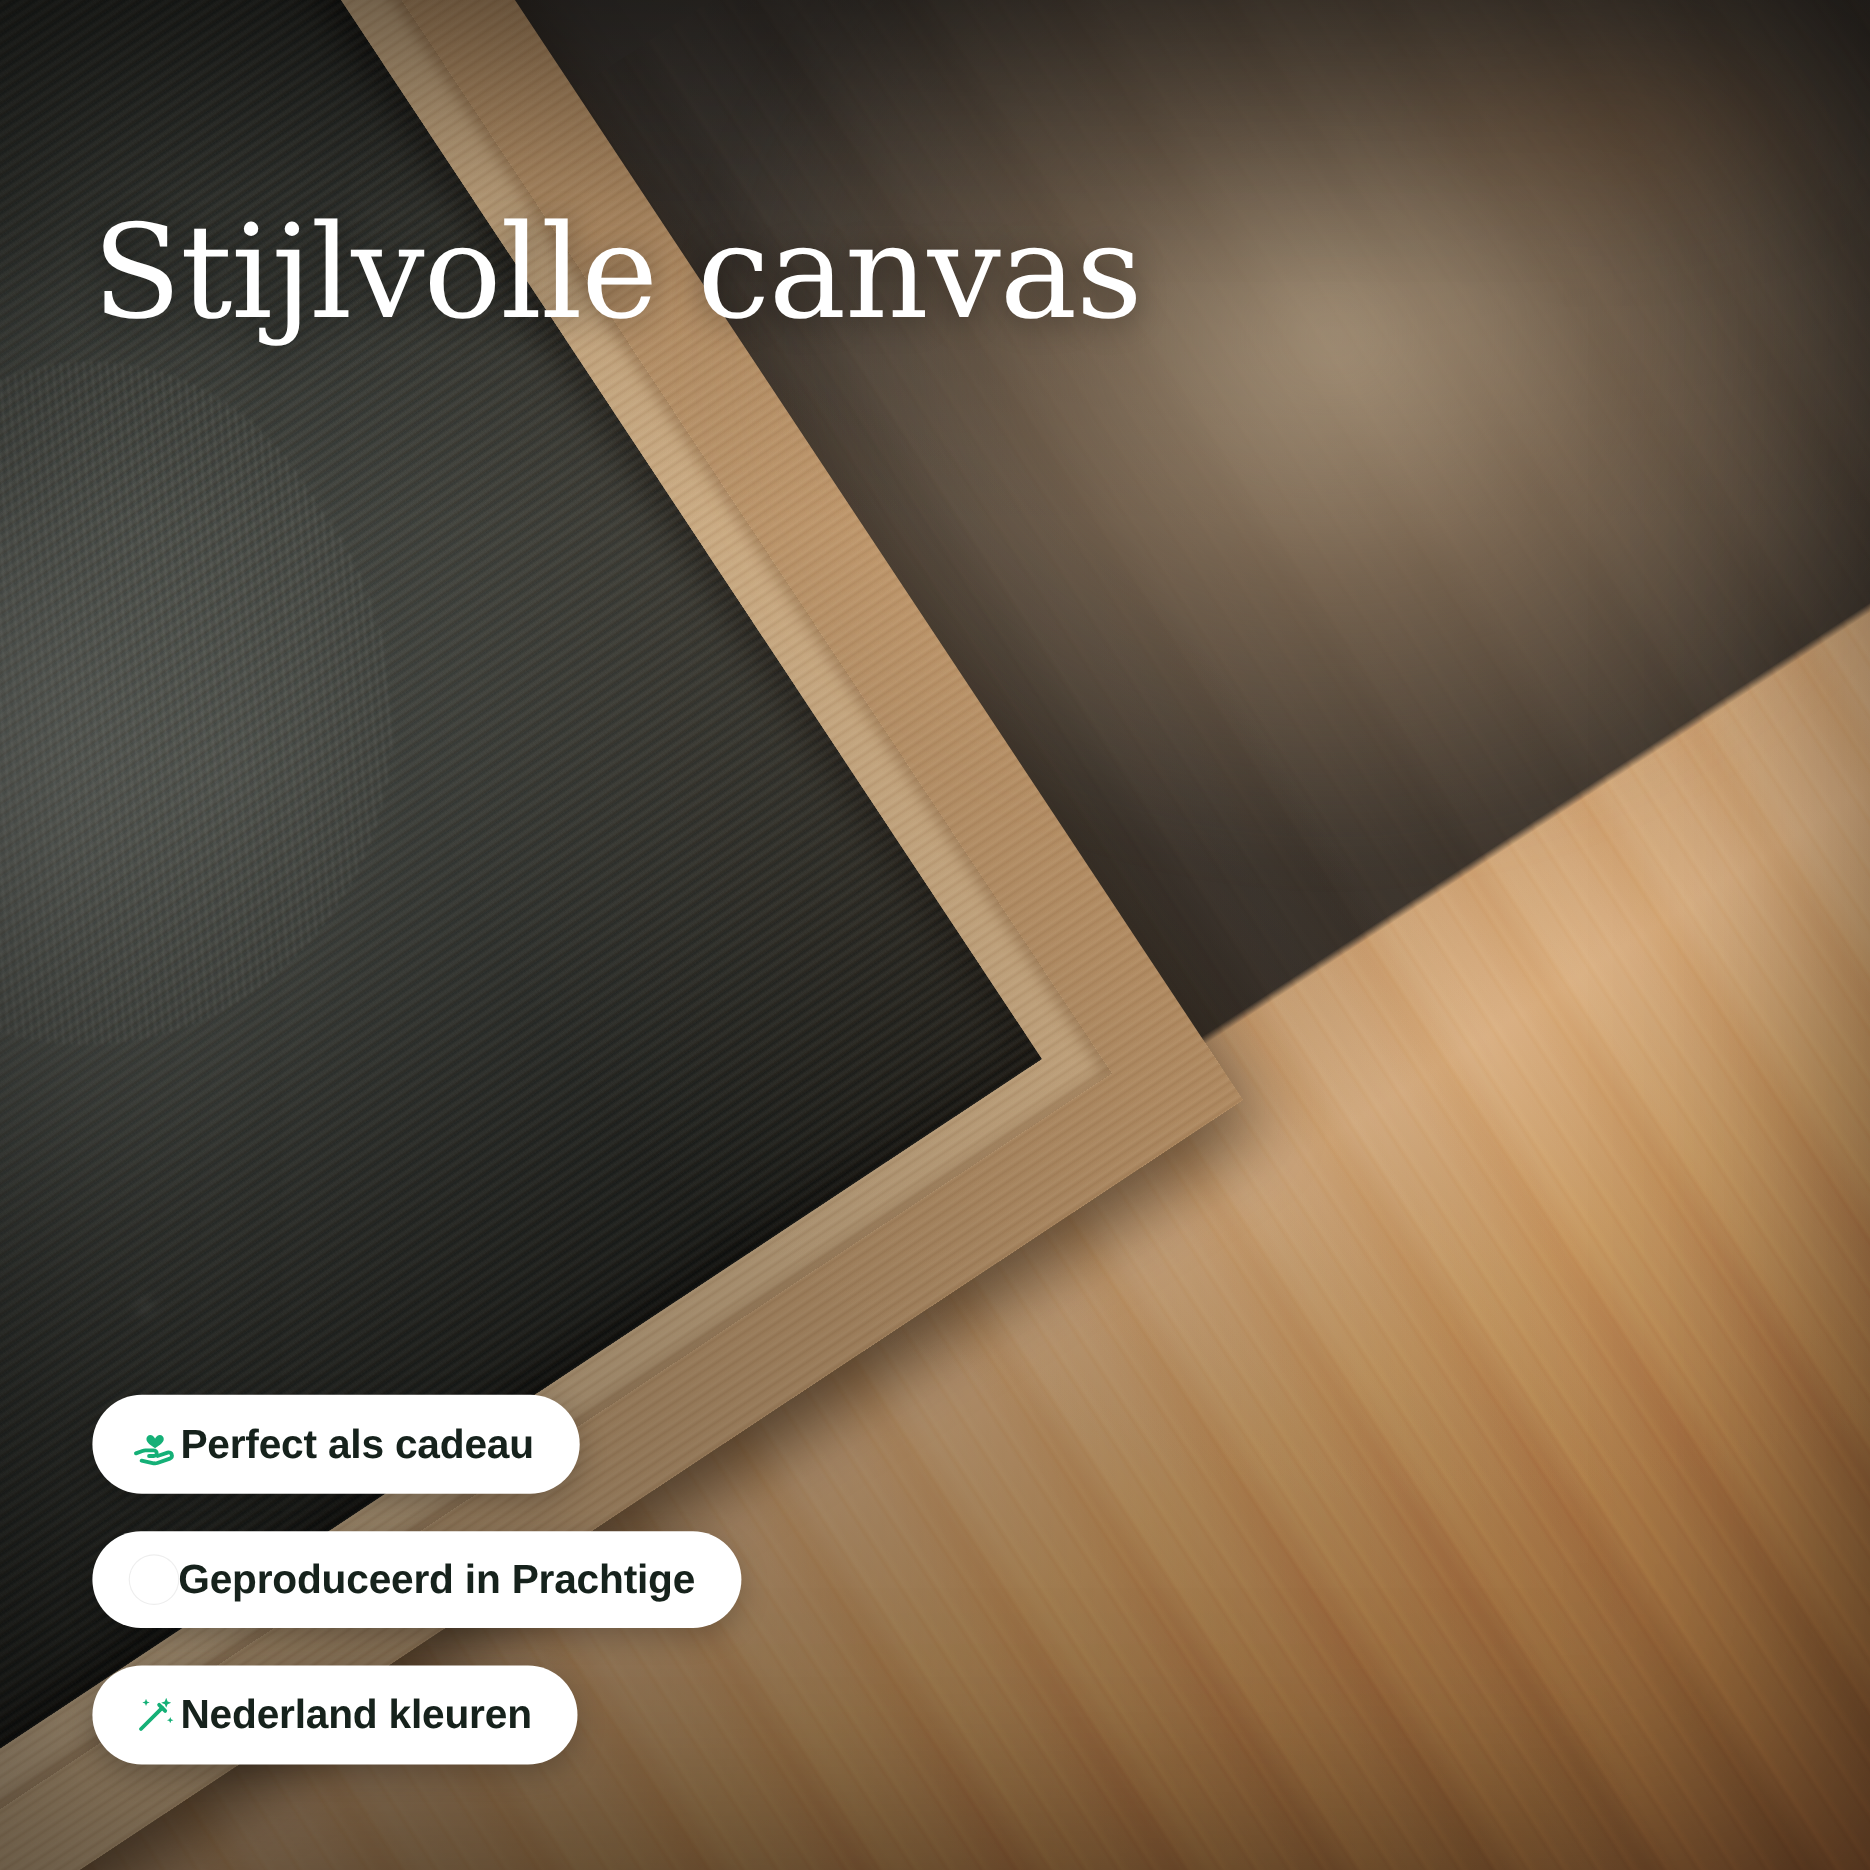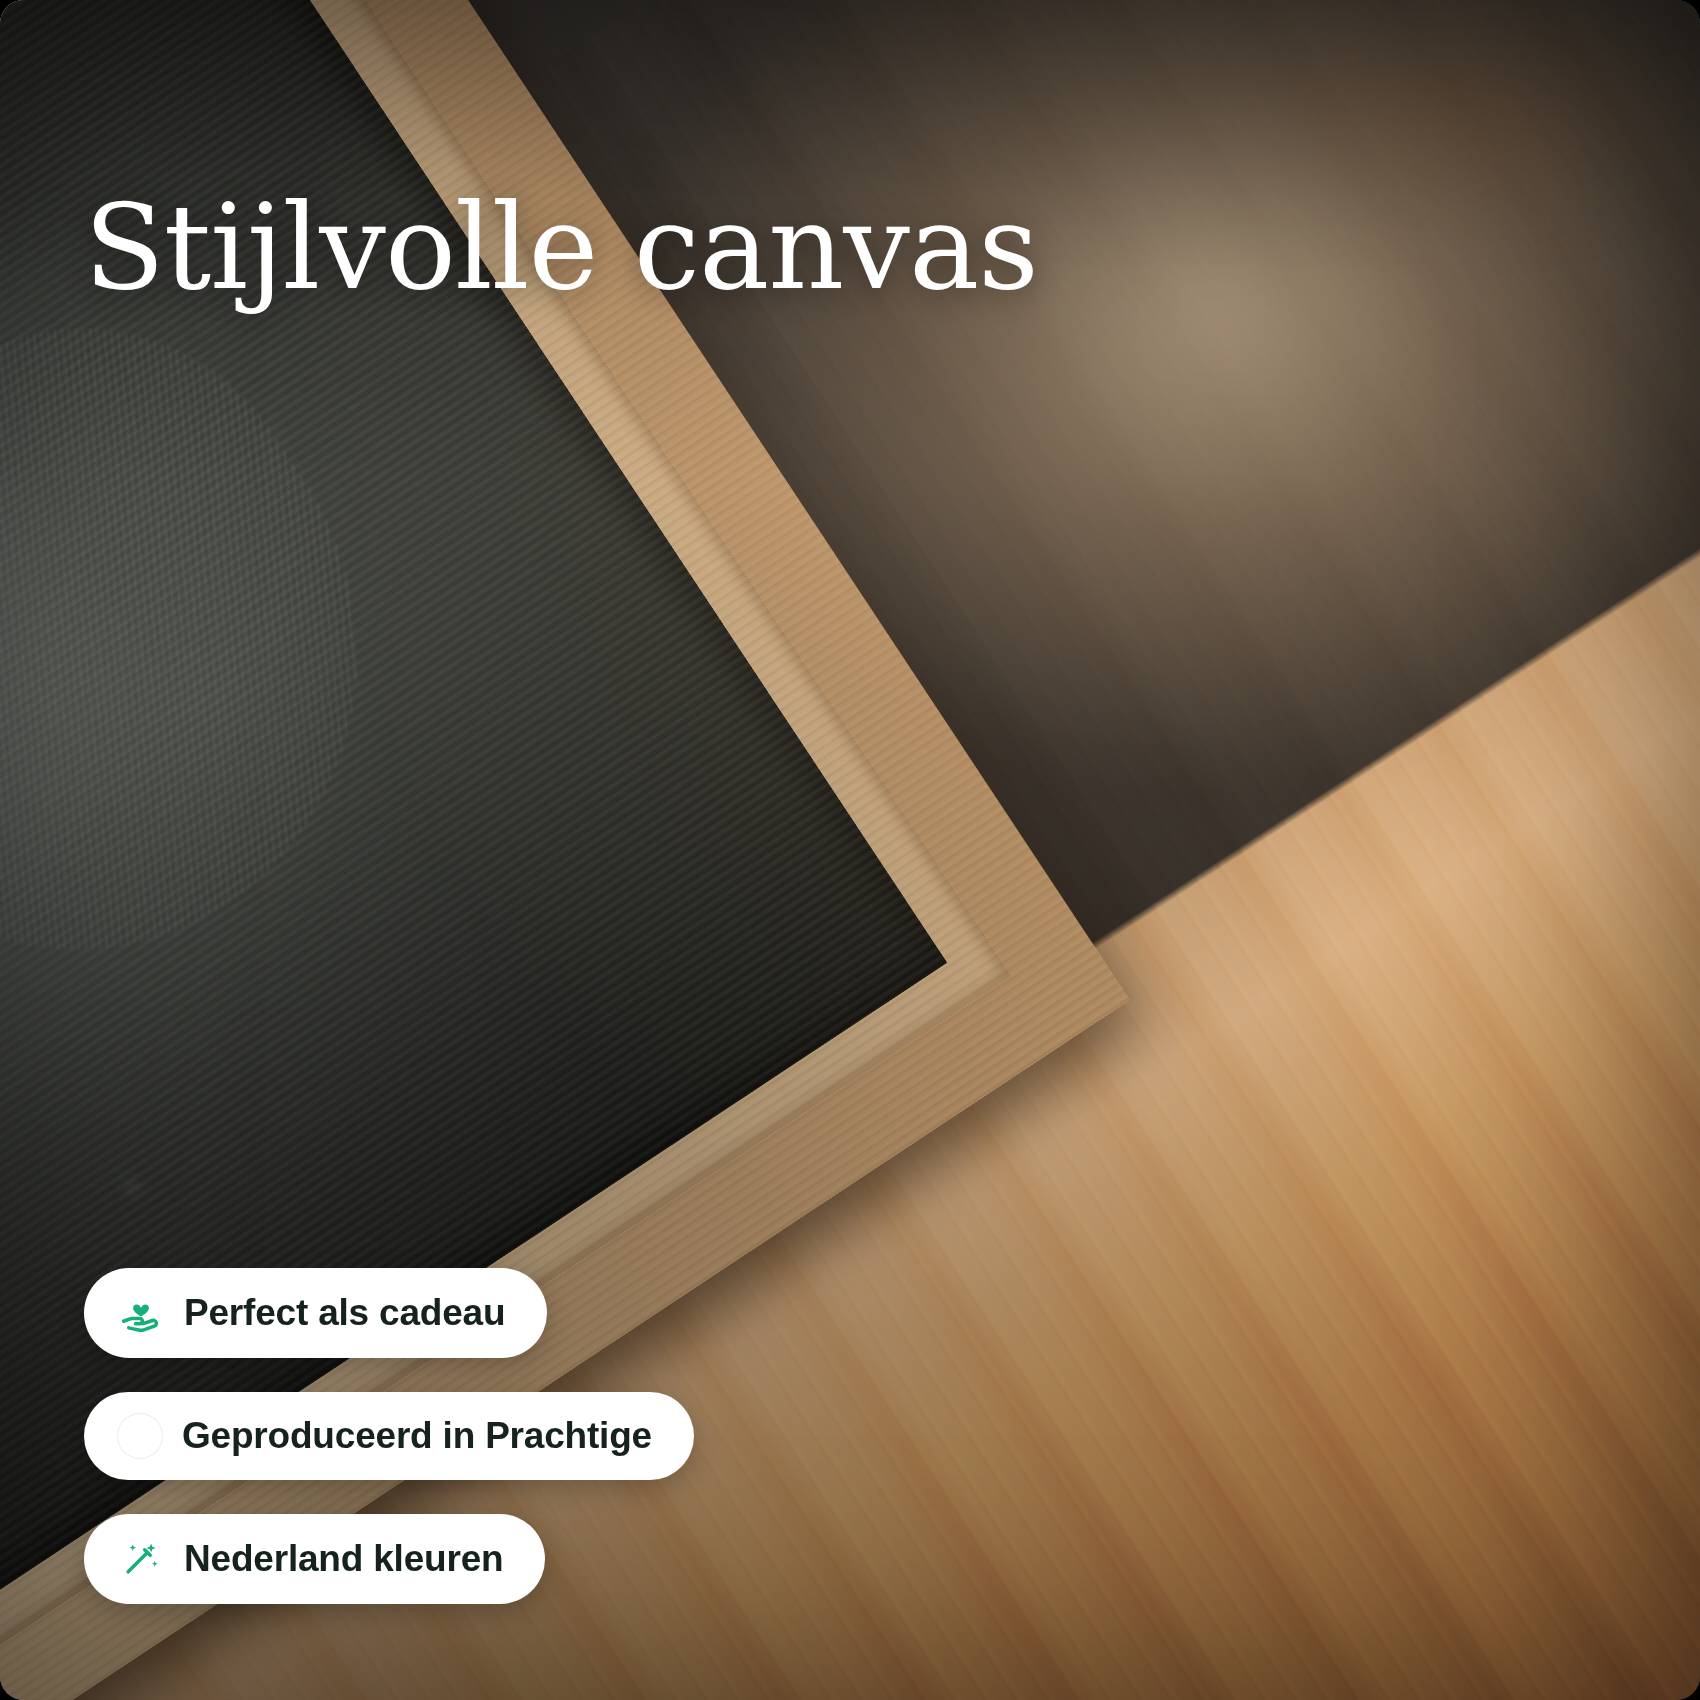--- a/index.html
+++ b/index.html
@@ -10,21 +10,20 @@
   body {
     font-family: "Liberation Sans", sans-serif;
   }
 
   .stage {
     position: relative;
     width: 1700px;
     height: 1700px;
     overflow: hidden;
     background: #0c4a6e;
-    border-radius: 24px;
   }
 
   
 
   .bg-base {
     position: absolute;
     inset: 0;
     background: linear-gradient(150deg, #3b3734 0%, #2f2c29 35%, #241f1b 70%, #1d1915 100%);
   }
 
@@ -245,21 +244,20 @@
   }
   .pill-row {
     display: flex;
     align-items: center;
     gap: 46px;
     margin-top: 34px;
   }
   .pill {
     display: inline-flex;
     align-items: center;
-    gap: 20px;
     background: #ffffff;
     border-radius: 999px;
     padding: 22px 42px 22px 34px;
     box-shadow: 0 8px 26px rgba(0,0,0,0.22);
   }
   .pill-label {
     font-family: "Liberation Sans", sans-serif;
     font-weight: bold;
     font-size: 37px;
     color: #16221c;

